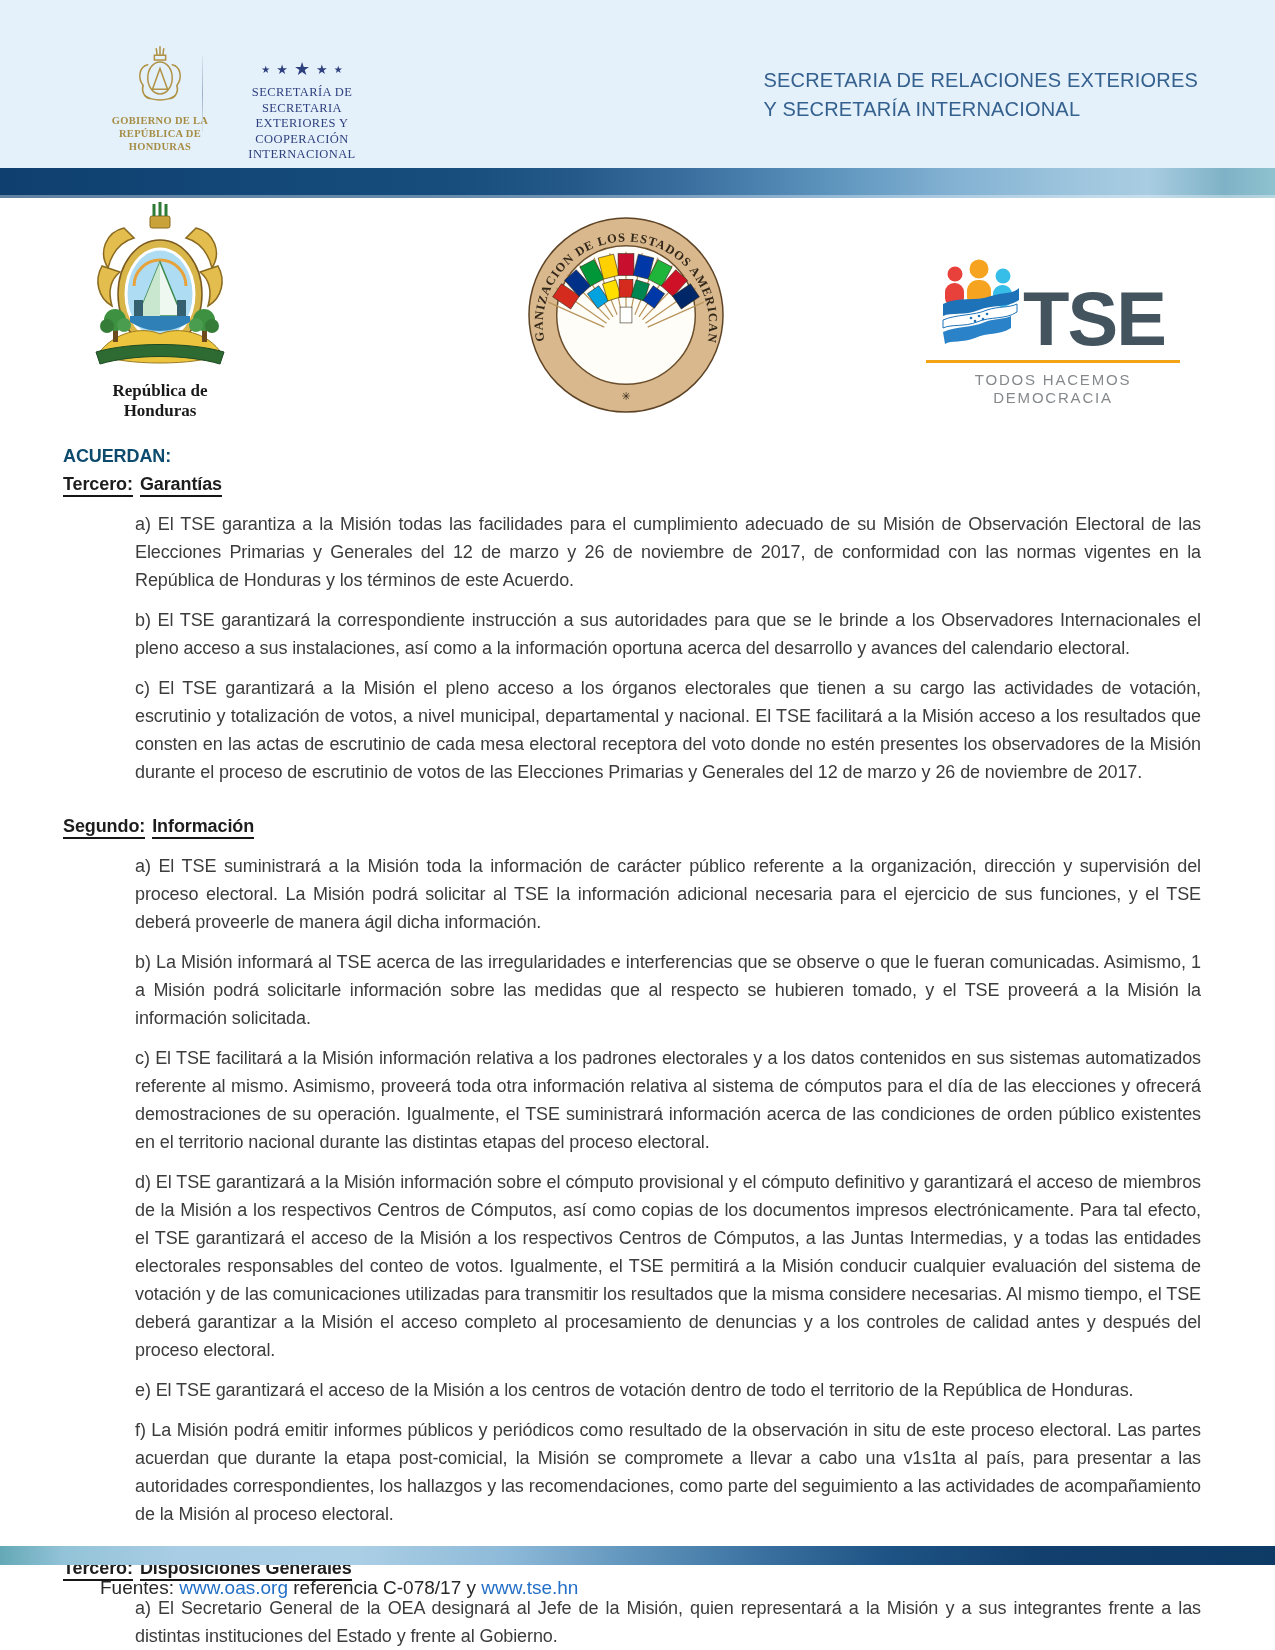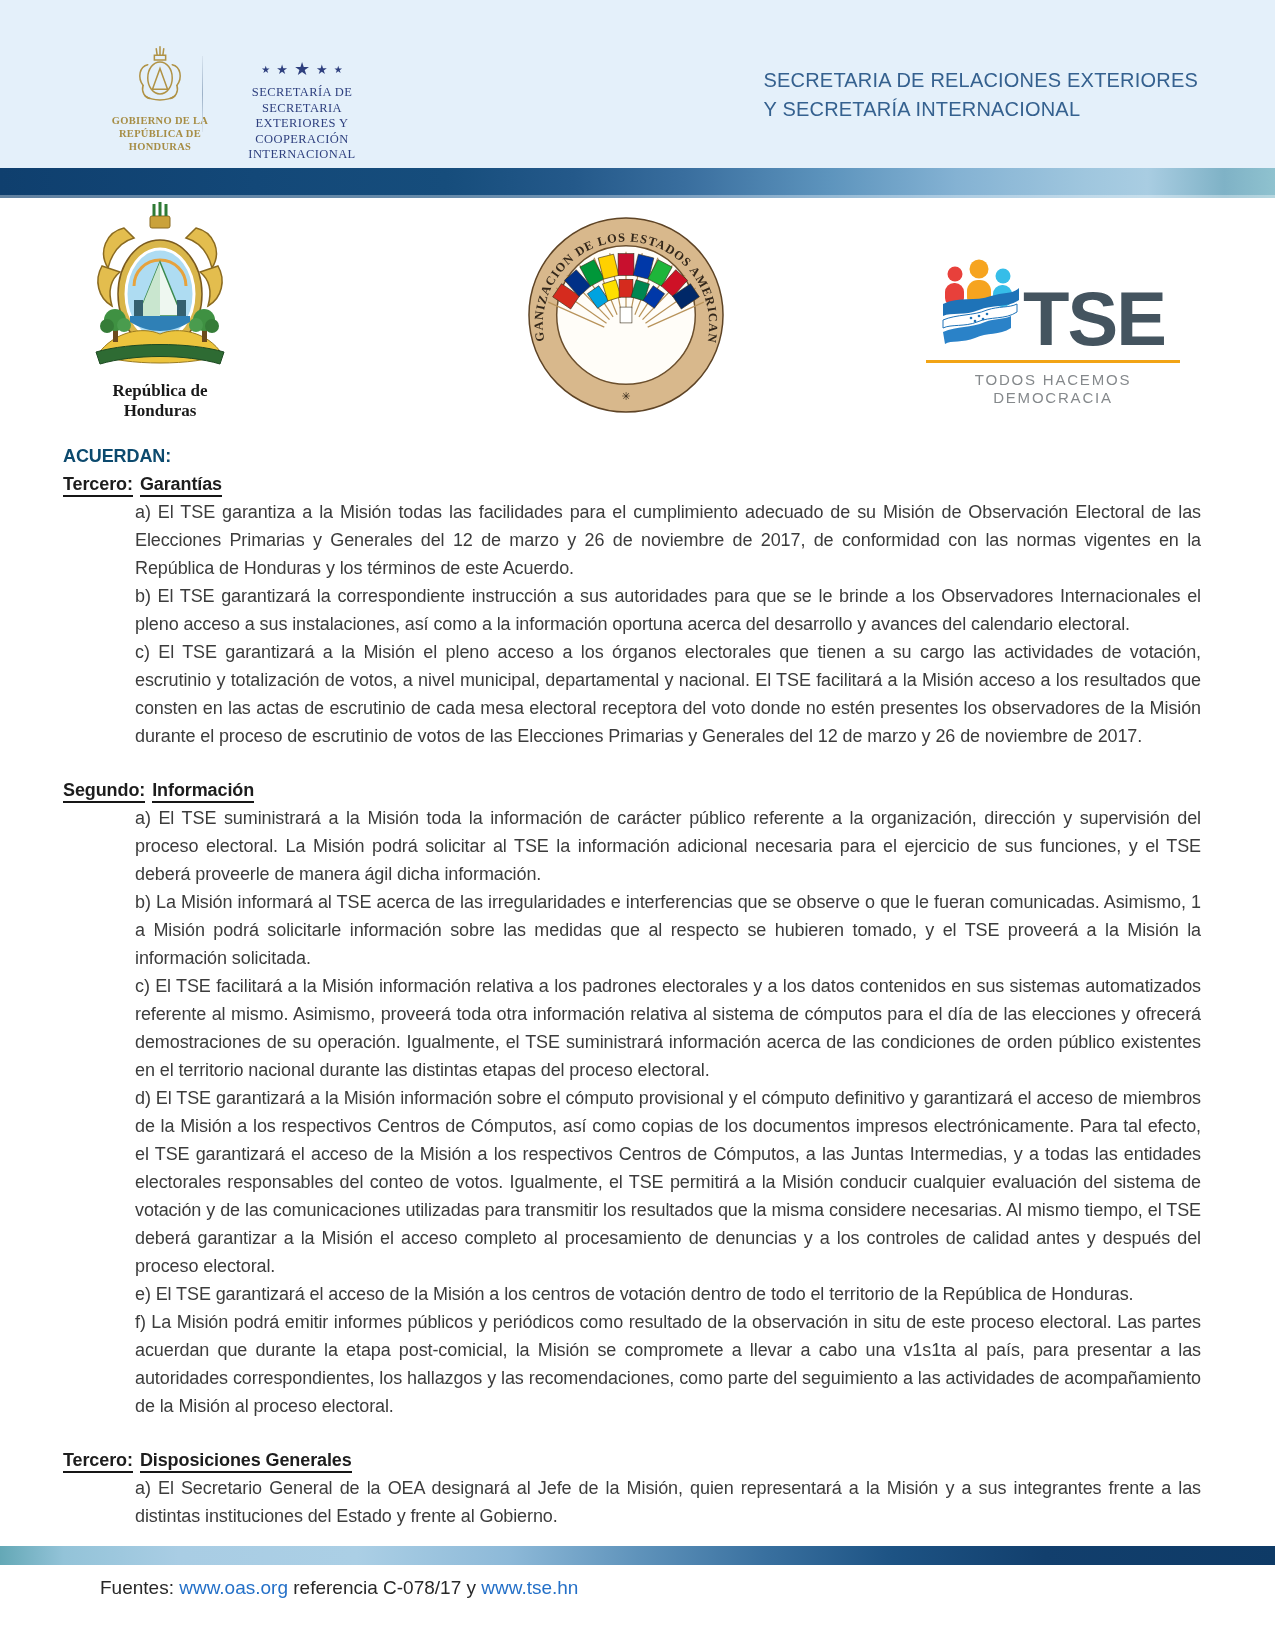--- a/index.html
+++ b/index.html
@@ -47,21 +47,21 @@
 
   
   .doc { position:absolute; left:63px; top:442px; width:1138px;
          font:400 18px/28px "Liberation Sans", sans-serif; color:#3c3c3c;
          text-align:justify; letter-spacing:-.1px; }
   .acuerdan { font-weight:700; color:#0c4a6e; }
   .sec { font-size:18px; font-weight:700; color:#1d1d1d; line-height:28px; text-align:left; }
   .sec .lbl, .sec .ttl { border-bottom:2px solid #161616; padding-bottom:1px; }
   .sec .lbl { margin-right:7px; }
   .sec-gap { margin-top:26px; }
-  .item { margin-left:72px; }
+  .item { margin-left:72px;margin-top:12px; }
 
   
   .sources { position:absolute; left:100px; top:1576px;
              font:400 19px/24px "Liberation Sans", sans-serif; color:#282828; }
   .sources a { color:#2470c8; cursor:pointer; }
 </style>
 </head>
 <body>
 
 <div class="page">

